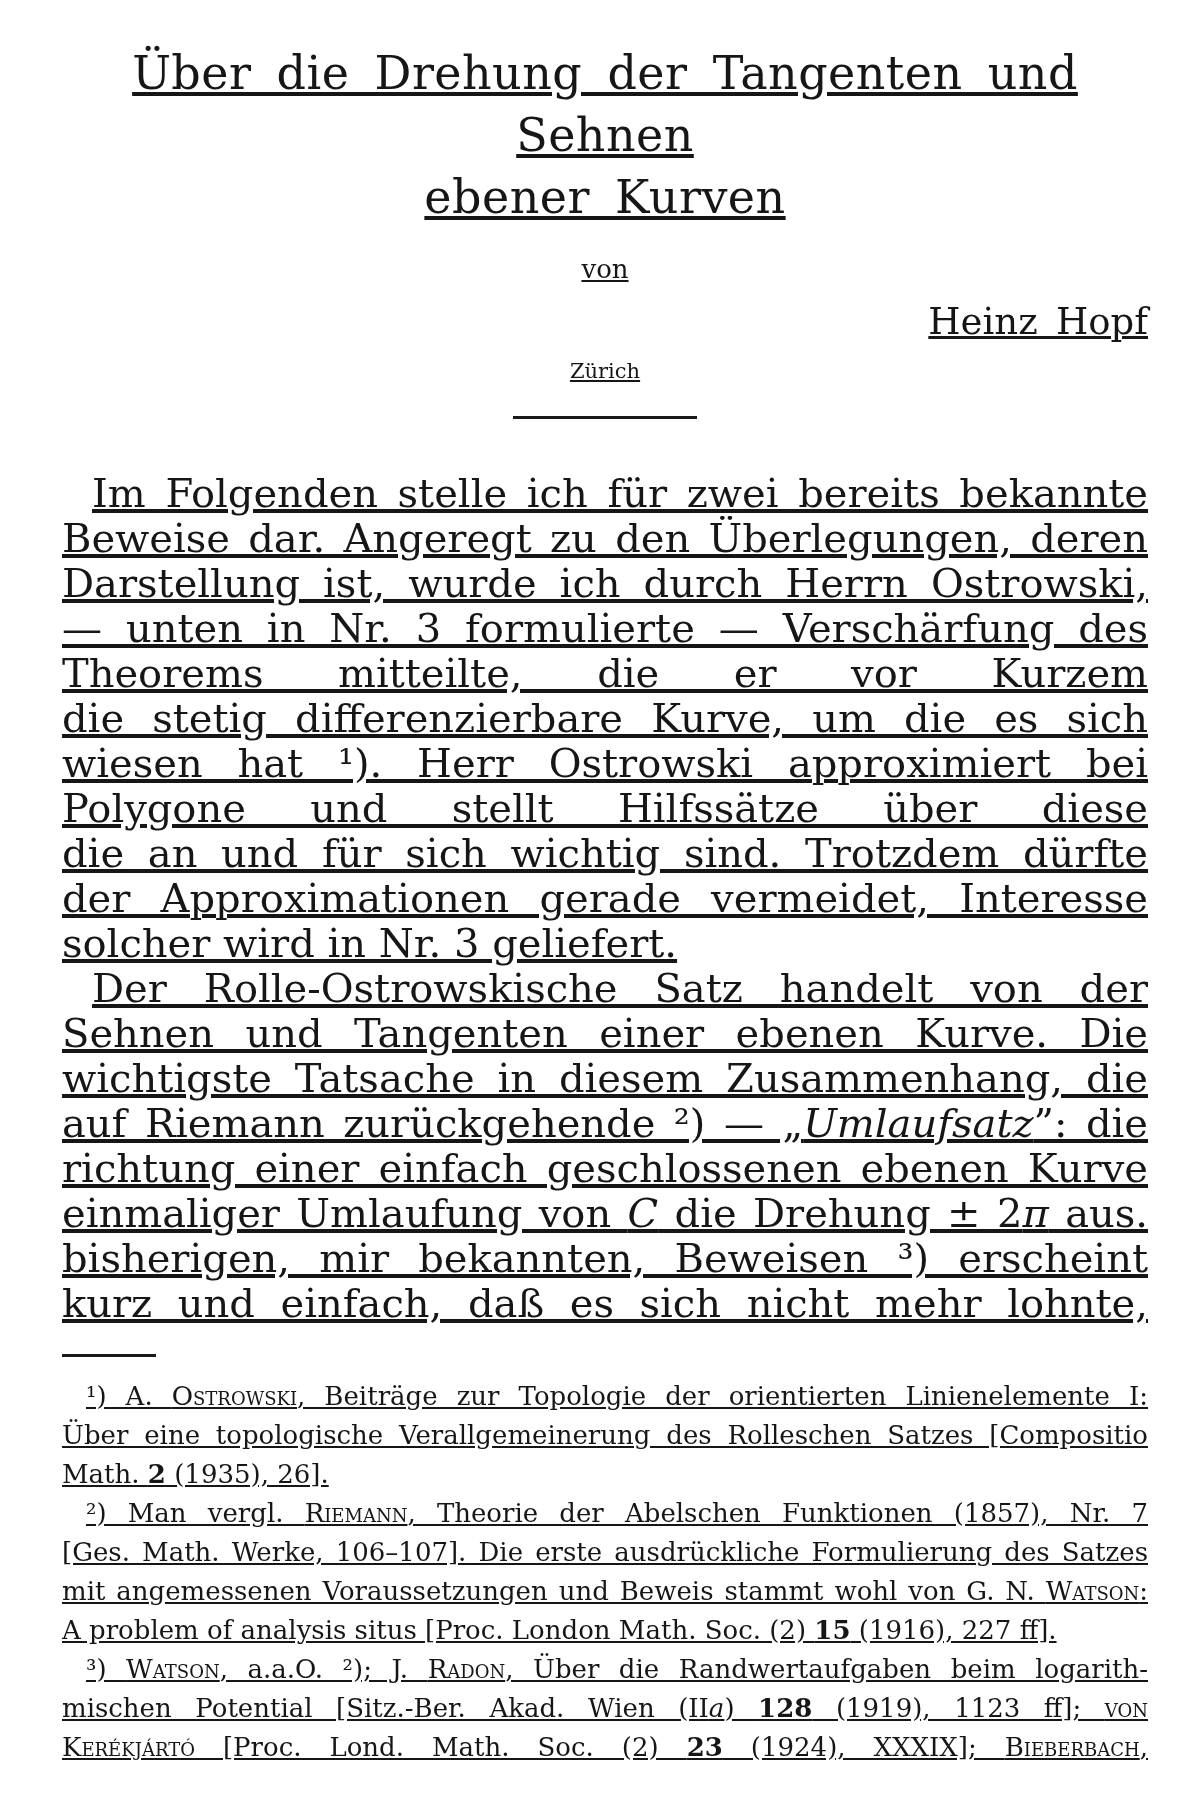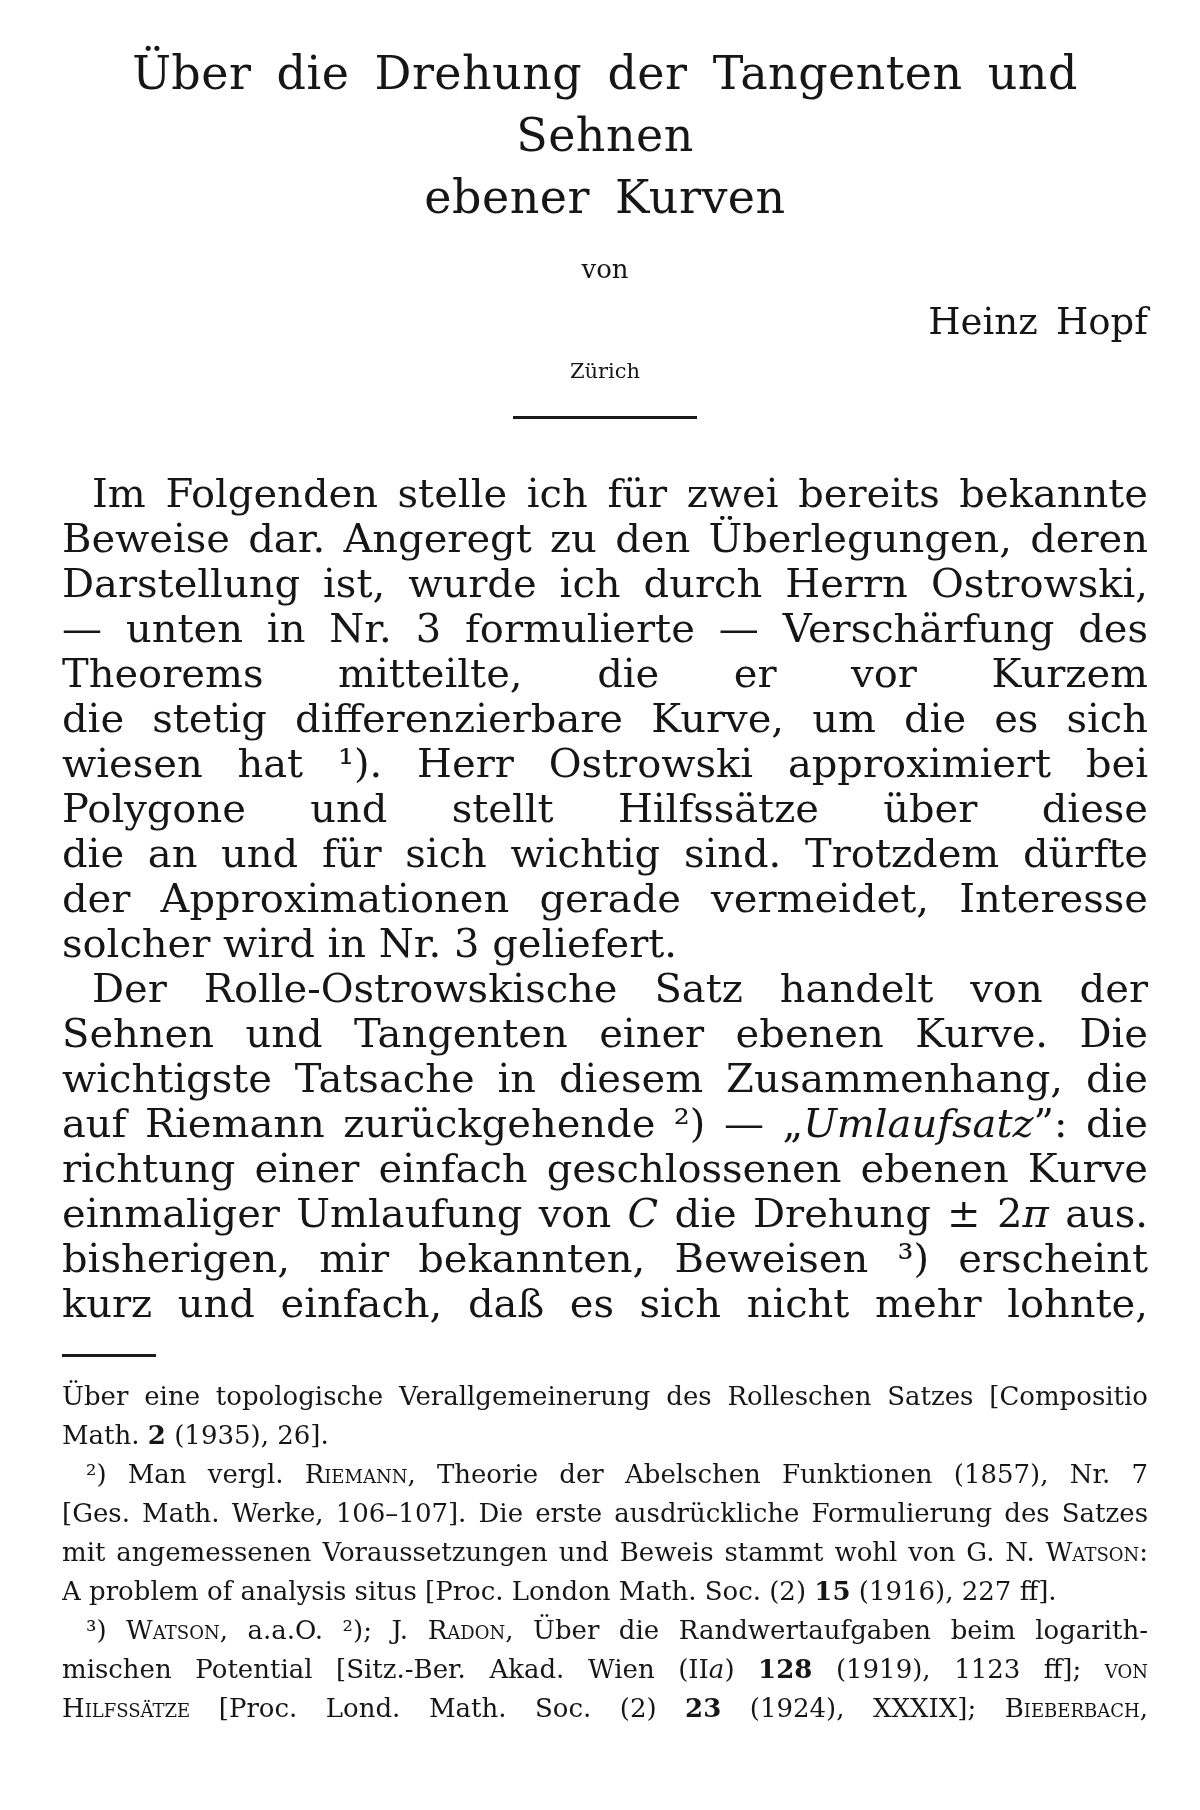--- a/index.html
+++ b/index.html
@@ -9,20 +9,21 @@
     background: #ffffff;
     color: #161616;
     font-family: "DejaVu Serif", serif;
     overflow: hidden;
   }
   .page {
     box-sizing: border-box;
     width: 1200px;
     height: 1810px;
     padding: 36px 52px 0 62px;
+    text-decoration: underline;
   }
   
   .title {
     margin: 6px 0 0 0;
     font-weight: normal;
     font-size: 46px;
     line-height: 62px;
     text-align: center;
     word-spacing: 0.22em;
     letter-spacing: 0.01em;
@@ -127,24 +128,25 @@
       <div class="line">auf Riemann zurückgehende ²) — „<span class="m-i">Umlaufsatz</span>”: die Tangenten-</div>
       <div class="line">richtung einer einfach geschlossenen ebenen Kurve <span class="m-i">C</span> führt bei</div>
       <div class="line">einmaliger Umlaufung von <span class="m-i">C</span> die Drehung ± 2<span class="m-i">π</span> aus. Von seinen</div>
       <div class="line">bisherigen, mir bekannten, Beweisen ³) erscheint mir keiner so</div>
       <div class="line">kurz und einfach, daß es sich nicht mehr lohnte, noch kürzere</div>
     </div>
 
   <div class="footnote-rule"></div>
 
   <div class="footnotes" id="footnotes">
+      <div class="fline indent">¹) A. <span class="m-sc">Ostrowski</span>, Beiträge zur Topologie der orientierten Linienelemente I:</div>
       <div class="fline">Über eine topologische Verallgemeinerung des Rolleschen Satzes [Compositio</div>
       <div class="fline flush">Math. <span class="m-b">2</span> (1935), 26].</div>
       <div class="fline indent">²) Man vergl. <span class="m-sc">Riemann</span>, Theorie der Abelschen Funktionen (1857), Nr. 7</div>
       <div class="fline">[Ges. Math. Werke, 106–107]. Die erste ausdrückliche Formulierung des Satzes</div>
       <div class="fline">mit angemessenen Voraussetzungen und Beweis stammt wohl von G. N. <span class="m-sc">Watson</span>:</div>
       <div class="fline flush">A problem of analysis situs [Proc. London Math. Soc. (2) <span class="m-b">15</span> (1916), 227 ff].</div>
       <div class="fline indent">³) <span class="m-sc">Watson</span>, a.a.O. ²); J. <span class="m-sc">Radon</span>, Über die Randwertaufgaben beim logarith-</div>
       <div class="fline">mischen Potential [Sitz.-Ber. Akad. Wien (II<span class="m-i">a</span>) <span class="m-b">128</span> (1919), 1123 ff]; <span class="m-sc">von</span></div>
-      <div class="fline"><span class="m-sc">Hilfssätze</span> [Proc. Lond. Math. Soc. (2) <span class="m-b">23</span> (1924), XXXIX]; <span class="m-sc">Bieberbach</span>,</div>
+      <div class="fline"><span class="m-sc">Kerékjártó</span> [Proc. Lond. Math. Soc. (2) <span class="m-b">23</span> (1924), XXXIX]; <span class="m-sc">Bieberbach</span>,</div>
     </div>
 
 </div>
 
 </body></html>

